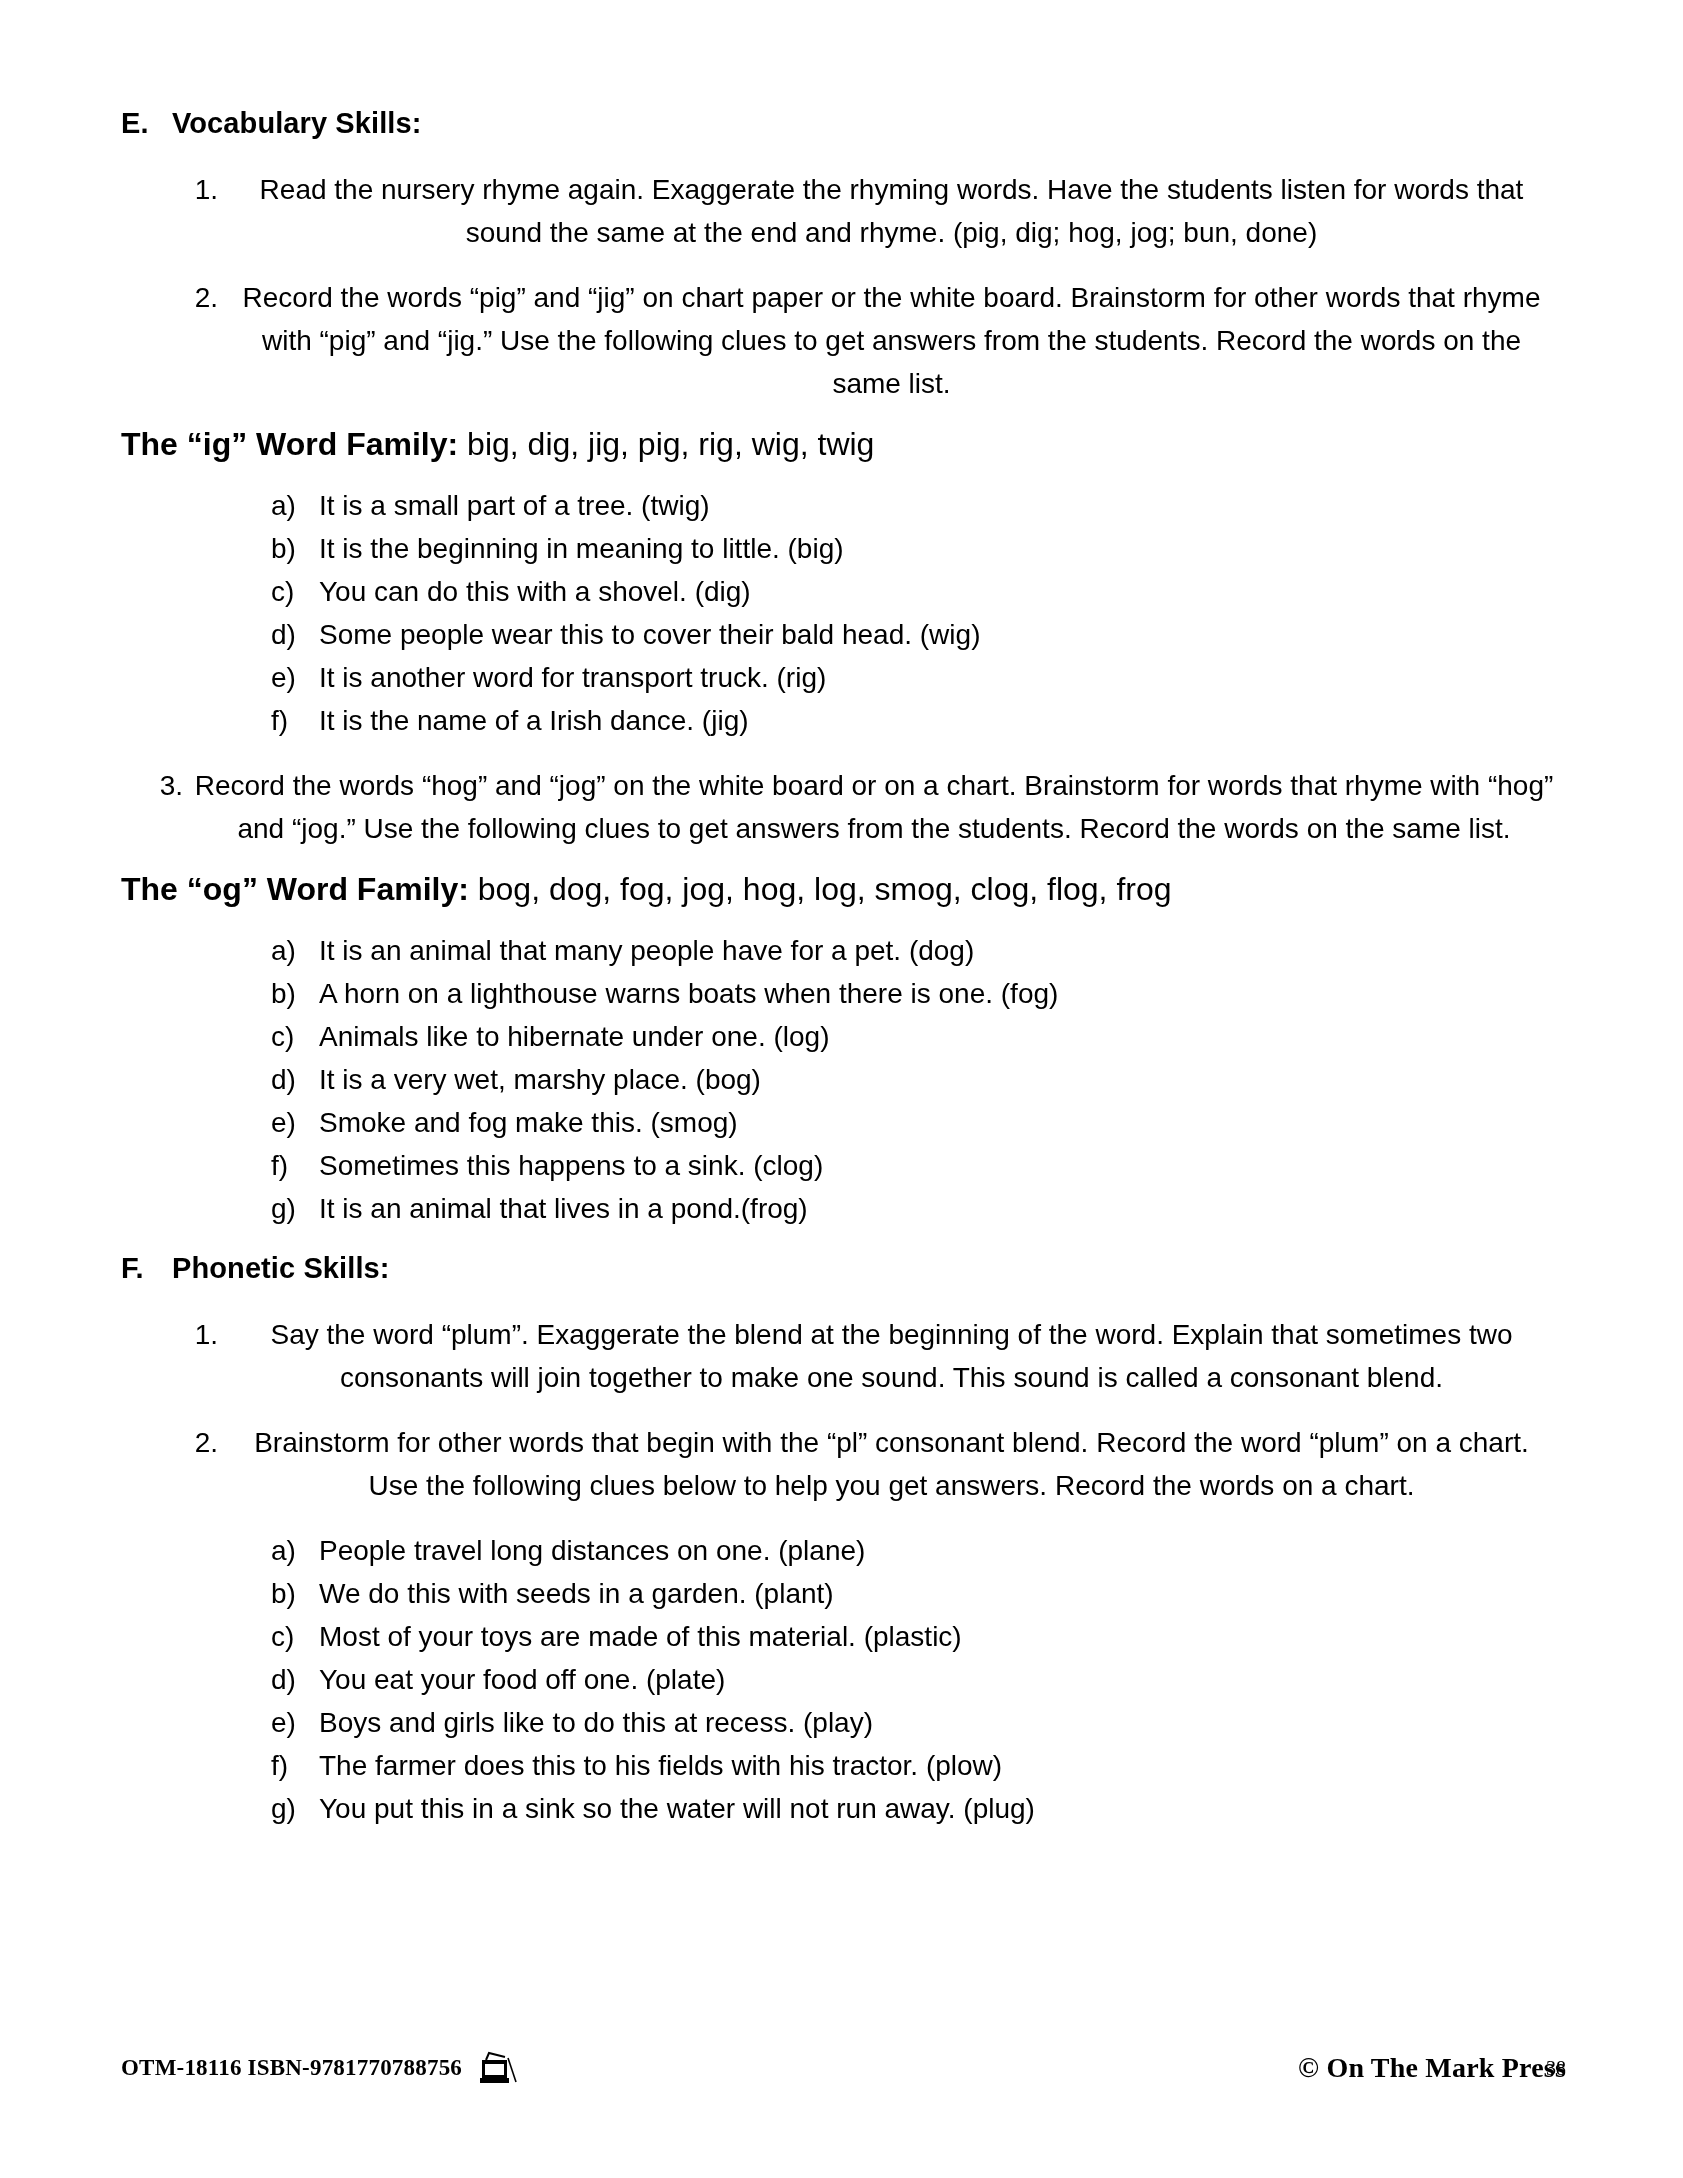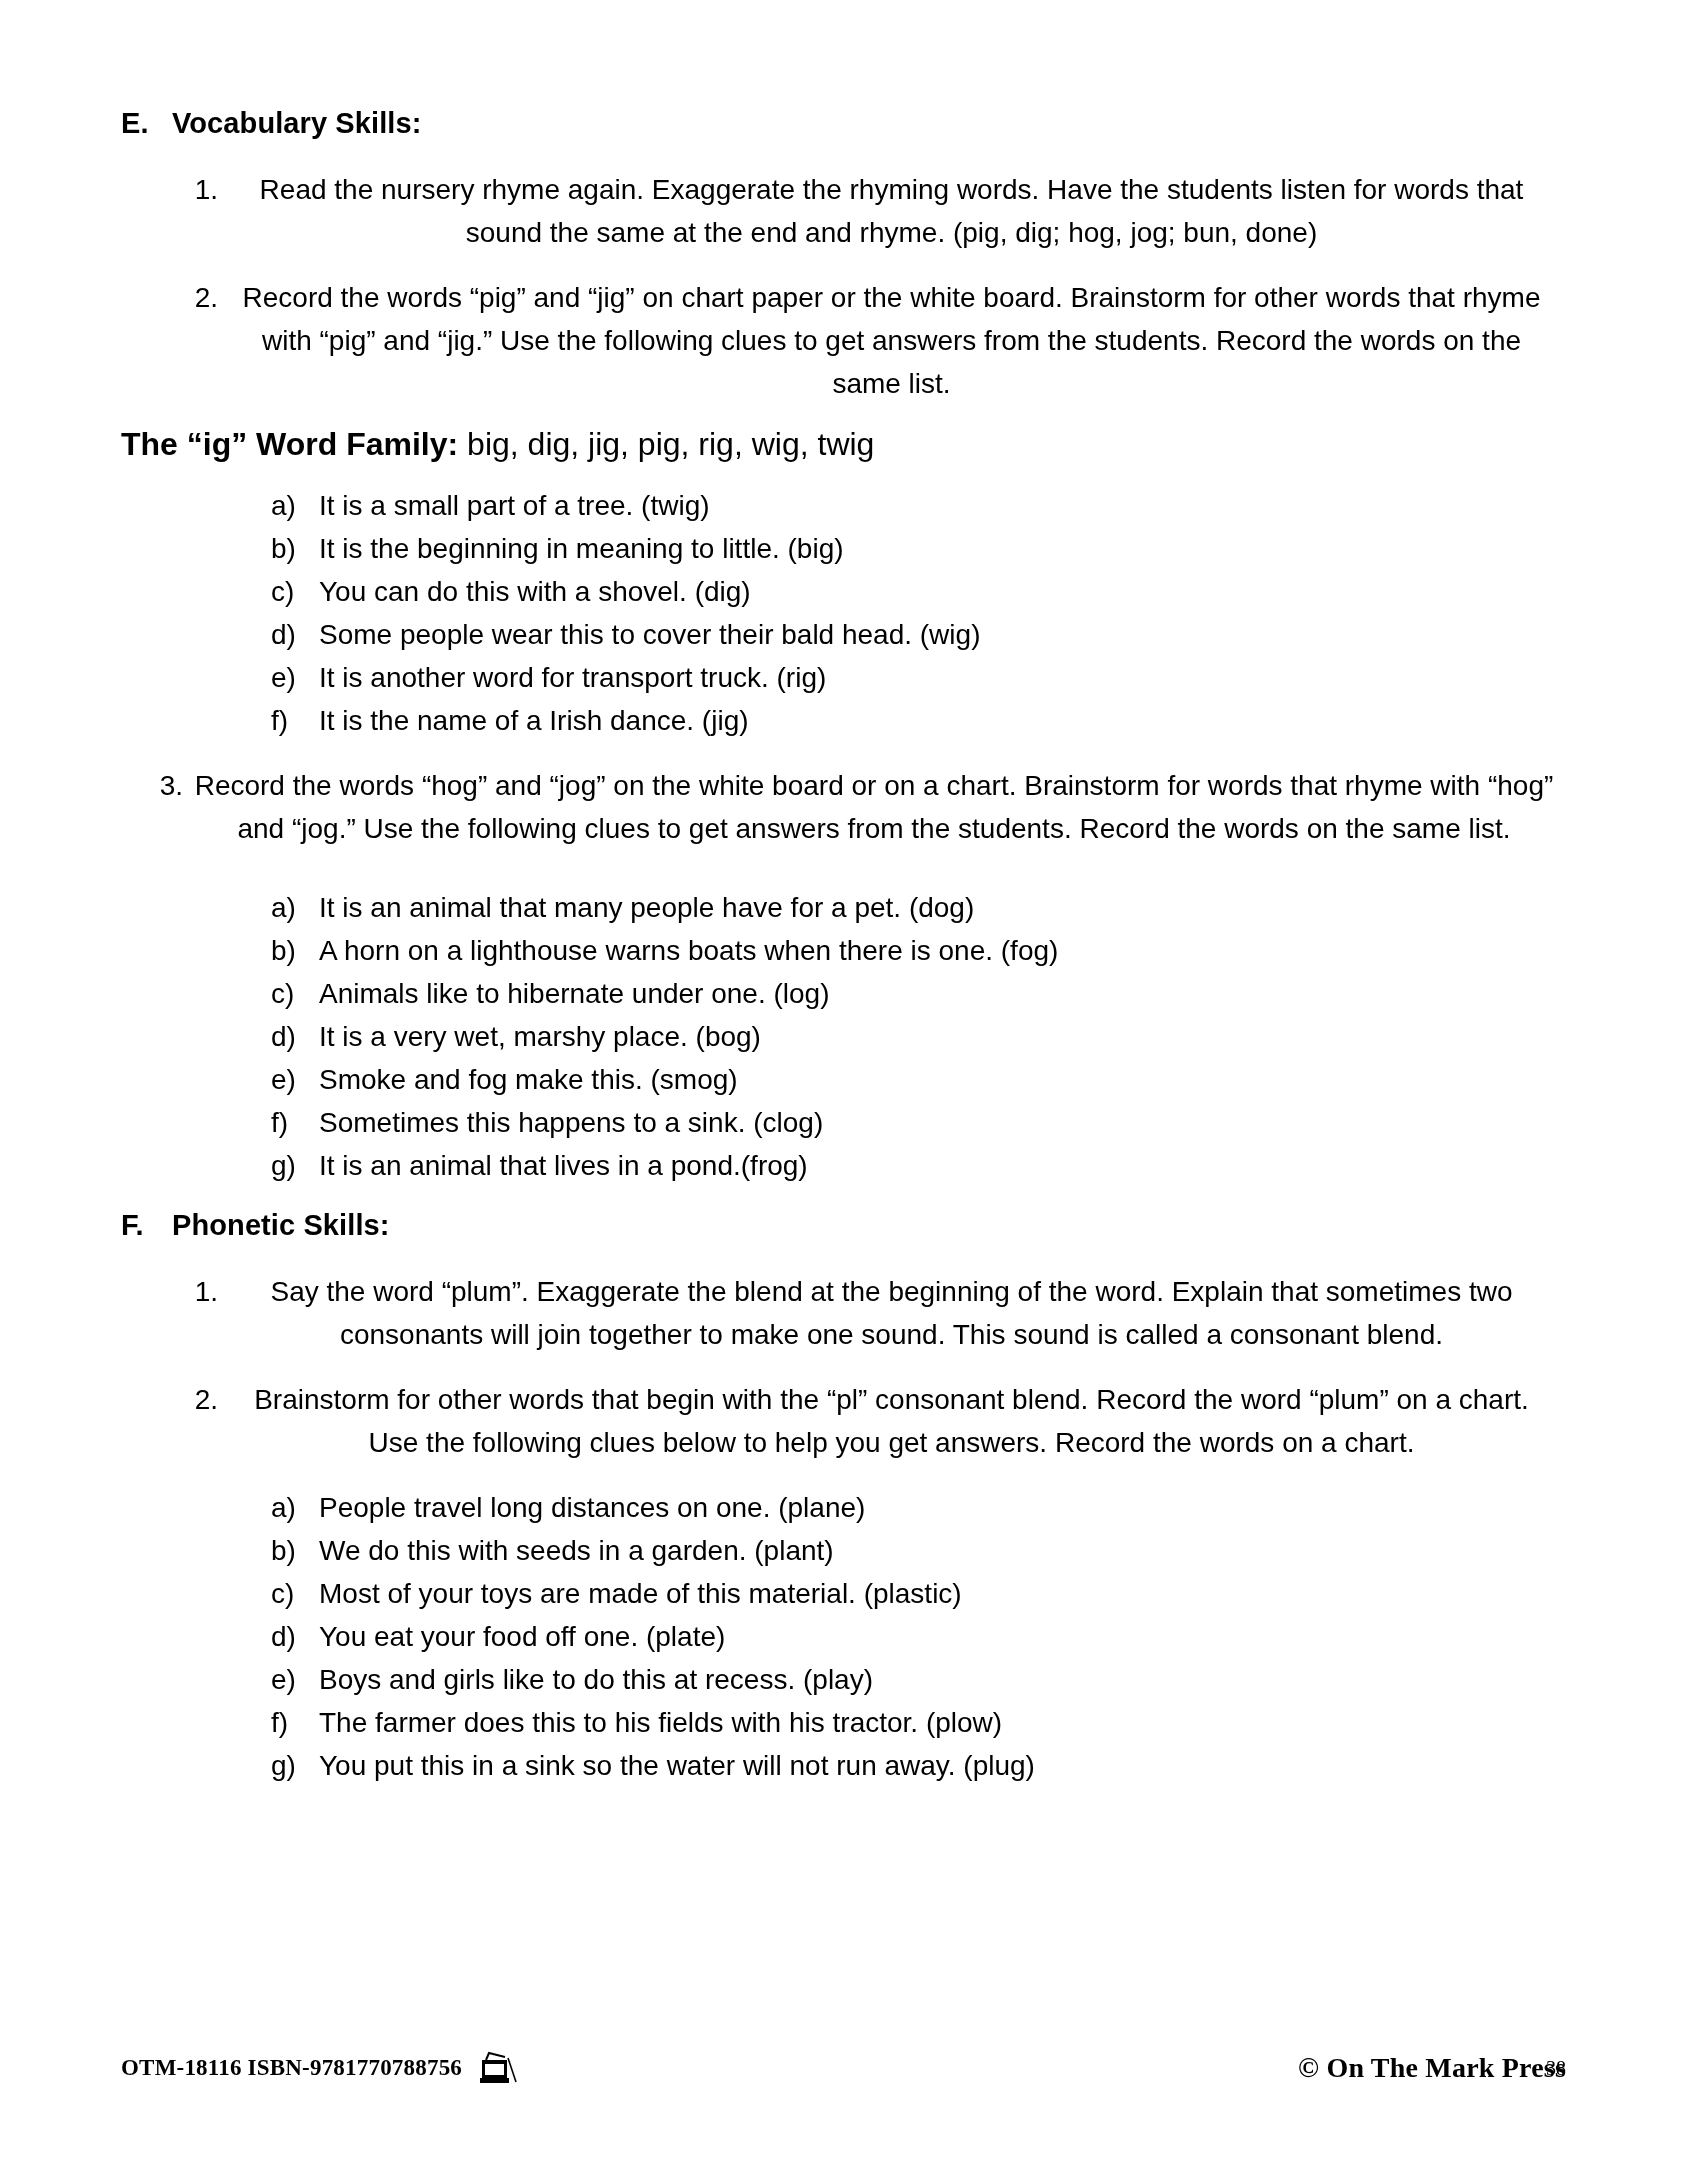--- a/index.html
+++ b/index.html
@@ -192,20 +192,24 @@
 
     <div class="gap-22"></div>
 
     <div class="num-item indent-0">
       <span class="num">3.</span>
       <span class="body">Record the words “hog” and “jog” on the white board or on a chart. Brainstorm for words that rhyme with “hog” and “jog.” Use the following clues to get answers from the students. Record the words on the same list.</span>
     </div>
 
     <div class="gap-18"></div>
 
+    <div class="word-family">
+      <span class="wf-label">The “og” Word Family:</span>
+      <span>bog, dog, fog, jog, hog, log, smog, clog, flog, frog</span>
+    </div>
 
     <div class="gap-18"></div>
 
     <div class="clue-list">
       <div class="clue-item">
         <span class="letter">a)</span>
         <span class="text">It is an animal that many people have for a pet. (dog)</span>
       </div>
       <div class="clue-item">
         <span class="letter">b)</span>

